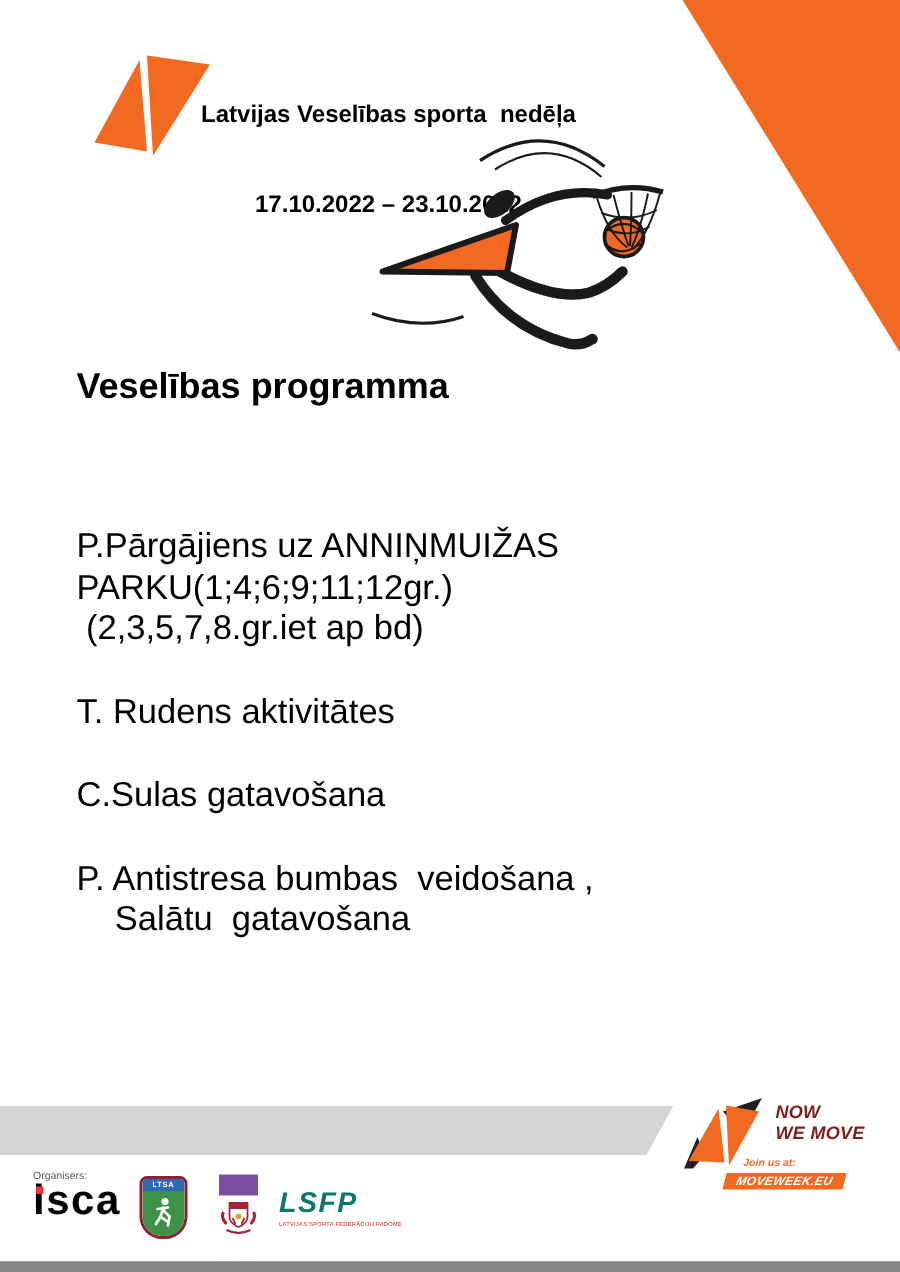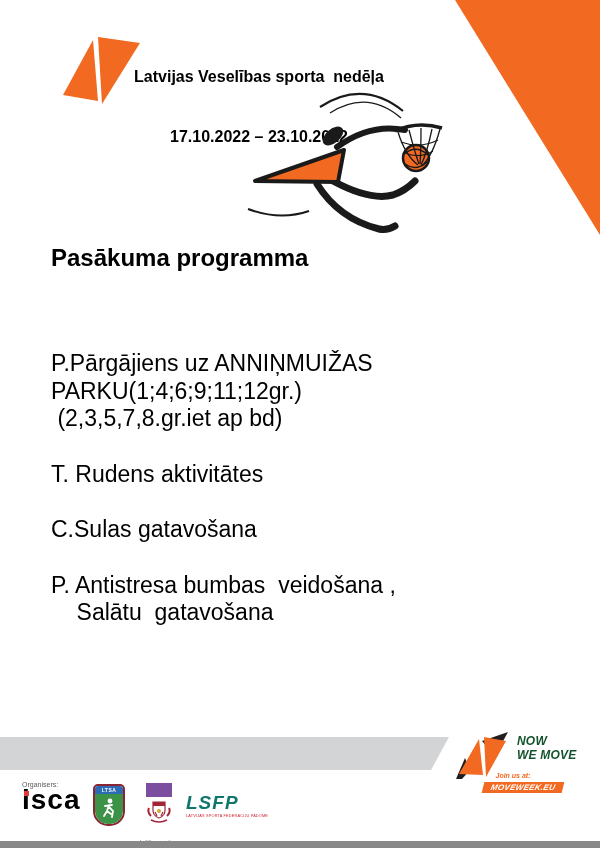--- a/index.html
+++ b/index.html
@@ -29,21 +29,21 @@
   .line{display:block;white-space:pre-wrap;}
 
   
   .gray-bar{
     left:0;top:737px;width:449px;height:33px;background:#d2d4d6;
     clip-path:polygon(0 0,100% 0,calc(100% - 18px) 100%,0 100%);
   }
   .nwm{left:455px;top:727px;width:135px;height:75px;}
   .nwm-mark{position:absolute;left:1px;top:5px;}
   .nwm-text{
-    position:absolute;left:62px;top:8px;color:#14532d;font-weight:800;
+    position:absolute;left:62px;top:8px;color:#7f1d1d;font-weight:800;
     font-style:italic;font-size:12px;line-height:13.5px;letter-spacing:.2px;white-space:nowrap;
   }
   .nwm-join{
     position:absolute;left:0;top:45px;width:116px;text-align:center;
     color:#f26a22;font-style:italic;font-weight:bold;font-size:7px;
   }
   .nwm-banner{
     position:absolute;left:28px;top:55px;width:80px;height:11px;background:#f26a22;
     transform:skewX(-14deg);display:flex;align-items:center;justify-content:center;
   }
@@ -120,21 +120,21 @@
 
     <path d="M102,62 Q135,38 170,45" stroke="#1a1a1a" stroke-width="6" fill="none" stroke-linecap="round"></path>
 
     <path d="M98,96 Q135,116 158,110 Q170,106 180,96" stroke="#1a1a1a" stroke-width="7" fill="none" stroke-linecap="round"></path>
     <path d="M82,99 Q104,134 144,144 Q152,146 160,141" stroke="#1a1a1a" stroke-width="7" fill="none" stroke-linecap="round"></path>
 
     <polygon points="20,96 109,65 103,97" fill="#f26a22" stroke="#1a1a1a" stroke-width="4" stroke-linejoin="round"></polygon>
   </svg>
 
   <div class="abs heading-block">
-    <div class="line">Pasākuma programma</div>
+    <div class="line">Veselības programma</div>
   </div>
 
   <div class="abs program-block">
     <p>
       <span class="line">P.Pārgājiens uz ANNIŅMUIŽAS</span>
       <span class="line">PARKU(1;4;6;9;11;12gr.)</span>
       <span class="line"> (2,3,5,7,8.gr.iet ap bd)</span>
     </p>
     <p>
       <span class="line">T. Rudens aktivitātes</span>

